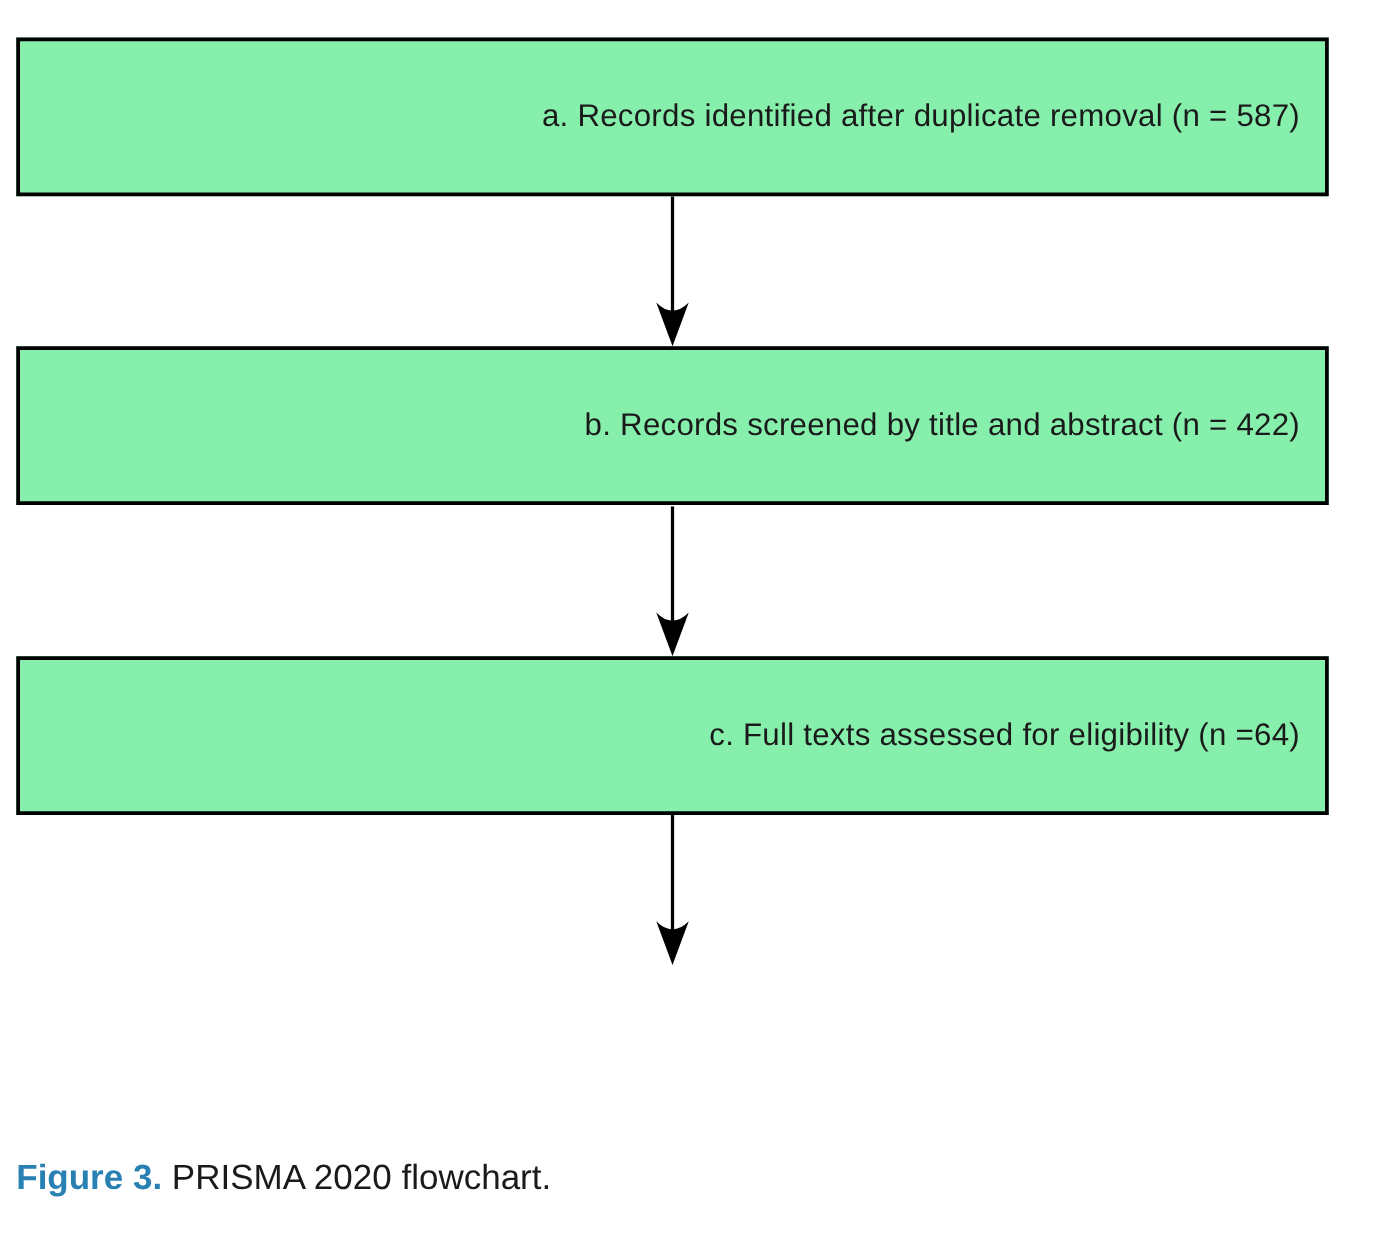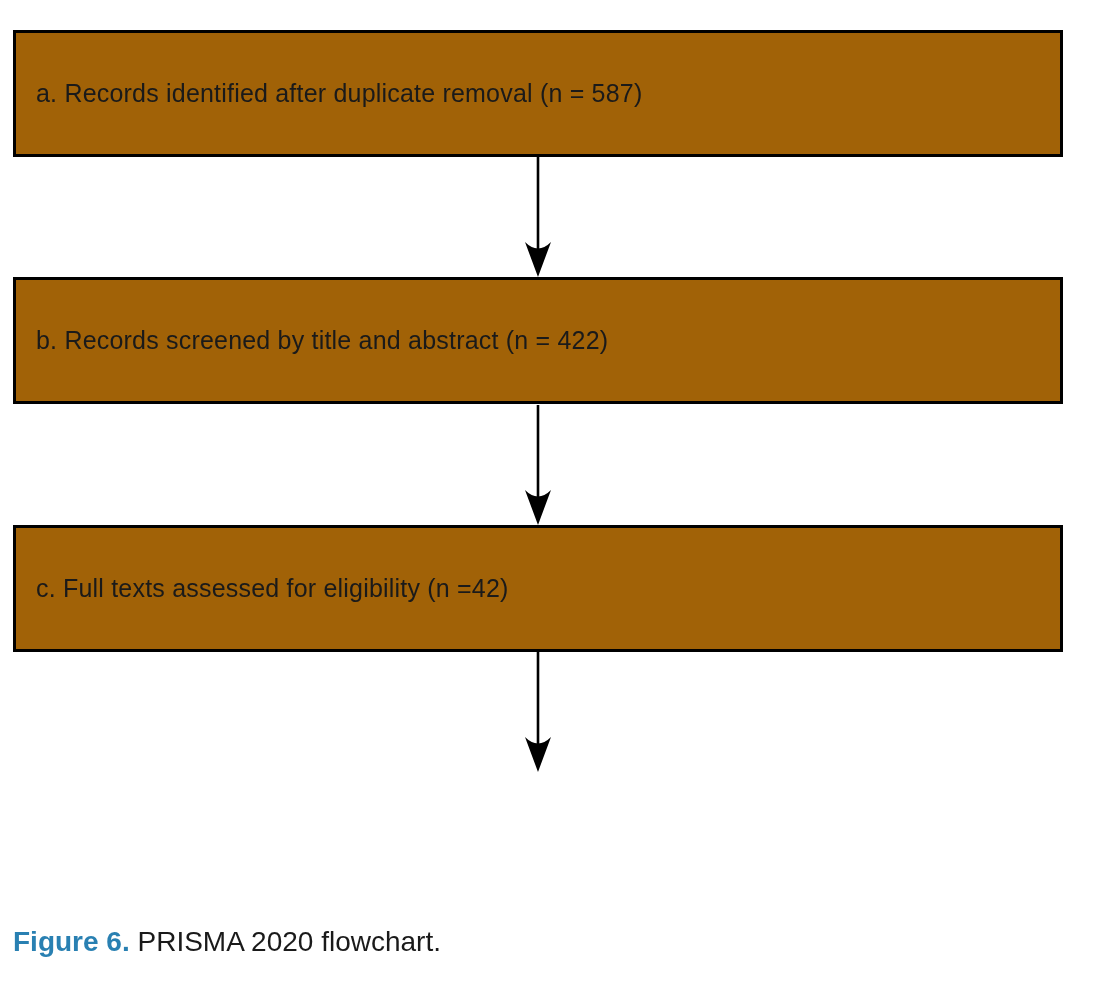--- a/index.html
+++ b/index.html
@@ -14,25 +14,25 @@
     height: 1005px;
     background: #ffffff;
     overflow: hidden;
   }
   .flow-box {
     position: absolute;
     left: 13px;
     width: 1050px;
     height: 127px;
     border: 3px solid #000000;
-    background: #a16207;
+    background: #86efac;
     box-sizing: border-box;
     display: flex;
     align-items: center;
-    justify-content: flex-start;
+    justify-content: flex-end;
   }
   .flow-box .box-text {
     font-size: 25px;
     color: #1a1a1a;
     letter-spacing: 0.2px;
     text-align: center;
     padding: 0 20px;
   }
   .flow-arrow {
     position: absolute;
@@ -74,26 +74,26 @@
   <div class="flow-box" style="top: 277px;">
     <span class="box-text">b. Records screened by title and abstract (n = 422)</span>
   </div>
 
   <svg class="flow-arrow" style="top: 405px;" viewBox="0 0 32 120">
     <line x1="16" y1="0" x2="16" y2="100" stroke="#000000" stroke-width="2.6"></line>
     <path d="M16,120 L3,85 Q16,98 29,85 Z" fill="#000000"></path>
   </svg>
 
   <div class="flow-box" style="top: 525px;">
-    <span class="box-text">c. Full texts assessed for eligibility (n =42)</span>
+    <span class="box-text">c. Full texts assessed for eligibility (n =64)</span>
   </div>
 
   <svg class="flow-arrow" style="top: 652px;" viewBox="0 0 32 120">
     <line x1="16" y1="0" x2="16" y2="100" stroke="#000000" stroke-width="2.6"></line>
     <path d="M16,120 L3,85 Q16,98 29,85 Z" fill="#000000"></path>
   </svg>
 
 
   <div class="caption">
-    <span class="caption-label">Figure 6.</span><span class="caption-text"> PRISMA 2020 flowchart.</span>
+    <span class="caption-label">Figure 3.</span><span class="caption-text"> PRISMA 2020 flowchart.</span>
   </div>
 
 </div>
 
 </body></html>

